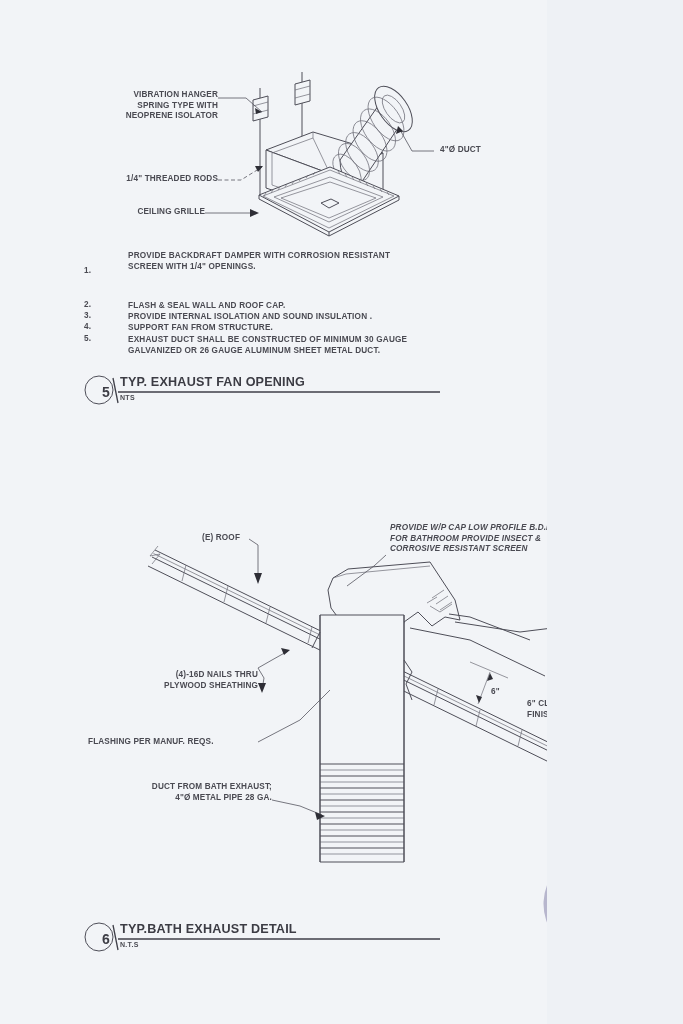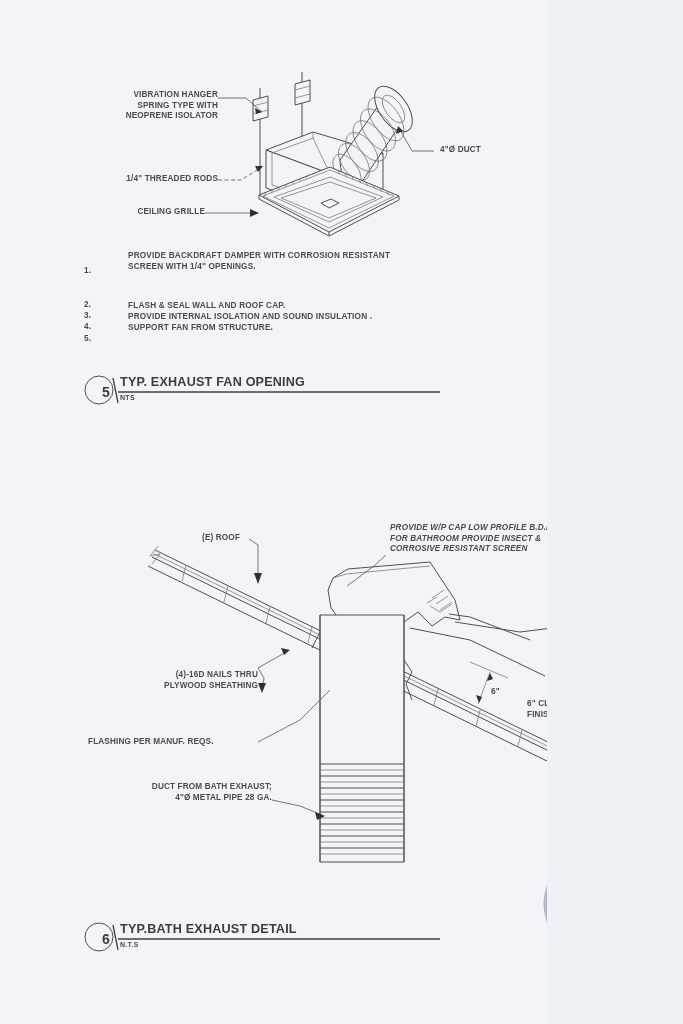--- a/index.html
+++ b/index.html
@@ -274,20 +274,22 @@
   <div class="note-num" style="left:84px; top:300px;">2.</div>
   <div class="note-txt" style="left:128px; top:300px;">FLASH &amp; SEAL WALL AND ROOF CAP.</div>
 
   <div class="note-num" style="left:84px; top:311px;">3.</div>
   <div class="note-txt" style="left:128px; top:311px;">PROVIDE INTERNAL ISOLATION AND SOUND INSULATION .</div>
 
   <div class="note-num" style="left:84px; top:322px;">4.</div>
   <div class="note-txt" style="left:128px; top:322px;">SUPPORT FAN FROM STRUCTURE.</div>
 
   <div class="note-num" style="left:84px; top:334px;">5.</div>
+  <div class="note-txt" style="left:128px; top:334px;">EXHAUST DUCT SHALL BE CONSTRUCTED OF MINIMUM 30 GAUGE
+GALVANIZED OR 26 GAUGE ALUMINUM SHEET METAL DUCT.</div>
 
   <div class="title-main" style="left:93px; top:384px; width:26px; text-align:center; font-size:14px;">5</div>
   <div class="title-main" style="left:120px; top:375px;">TYP. EXHAUST FAN OPENING</div>
   <div class="title-sub" style="left:120px; top:394px;">NTS</div>
 
   <div class="lbl" style="left:202px; top:533px;">(E) ROOF</div>
 
   <div class="lbl" style="left:390px; top:523px;font-style:italic;">PROVIDE W/P CAP LOW PROFILE B.D.D. AT TOP,
 FOR BATHROOM PROVIDE INSECT &amp;
 CORROSIVE RESISTANT SCREEN</div>

